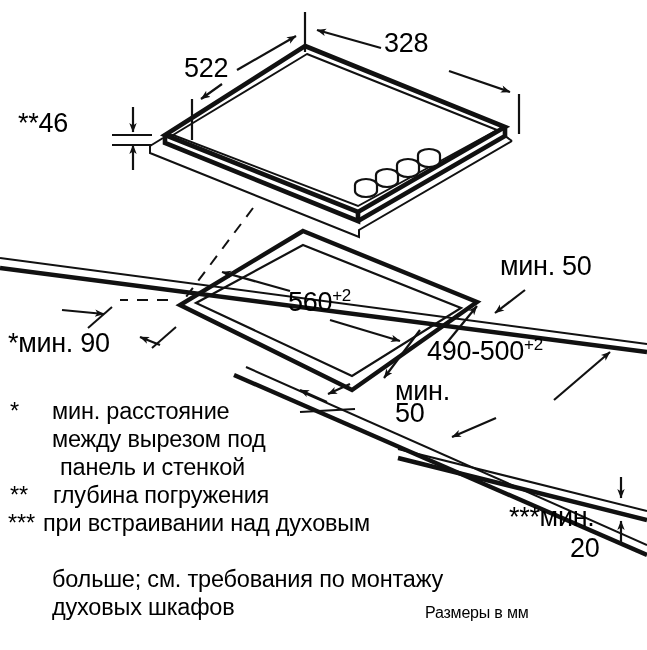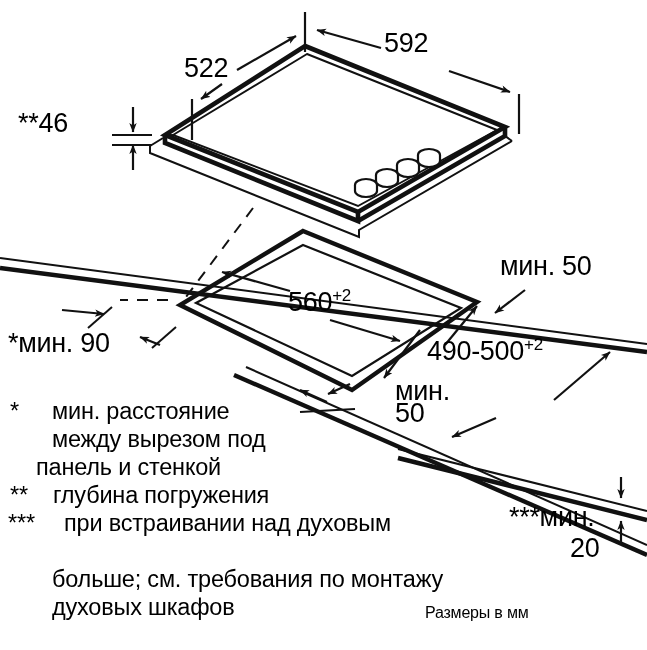--- a/index.html
+++ b/index.html
@@ -189,21 +189,21 @@
       <line x1="621" y1="477" x2="621" y2="498" marker-end="url(#ah)"></line>
       <line x1="621" y1="542" x2="621" y2="521" marker-end="url(#ah)"></line>
     </g>
 
     <g stroke="#111111" fill="none">
       <line x1="398" y1="458" x2="647" y2="520" stroke-width="4.4"></line>
       <line x1="398" y1="449" x2="647" y2="511" stroke-width="2.0"></line>
     </g>
   </svg>
 
-  <div class="txt dim" style="left:384px; top:30px;">592</div>
+  <div class="txt dim" style="left:384px; top:30px;">328</div>
 
   <div class="txt dim" style="left:184px; top:55px;">522</div>
 
   <div class="txt dim" style="left:18px; top:110px;text-align:center;">**46</div>
 
   <div class="txt dim" style="left:288px; top:287px;"><span>560</span><span class="dim-sup">+2</span></div>
 
   <div class="txt dim" style="left:427px; top:336px;"><span>490-500</span><span class="dim-sup">+2</span></div>
 
   <div class="txt dim" style="left:8px; top:330px;">*мин. 90</div>
@@ -213,25 +213,25 @@
   <div class="txt dim" style="left:395px; top:378px;">мин.</div>
   <div class="txt dim" style="left:395px; top:400px;">50</div>
 
 
   <div class="txt dim" style="left:509px; top:504px;">***мин.</div>
   <div class="txt dim" style="left:570px; top:535px;">20</div>
 
   <div class="txt note-mark" style="left:10px; top:400px;">*</div>
   <div class="txt note" style="left:52px; top:400px;">мин. расстояние</div>
   <div class="txt note" style="left:52px; top:428px;">между вырезом под</div>
-  <div class="txt note" style="left:36px; top:456px;">панель и стенкой</div>
+  <div class="txt note" style="left:60px; top:456px;">панель и стенкой</div>
 
   <div class="txt note-mark" style="left:10px; top:484px;">**</div>
   <div class="txt note" style="left:53px; top:484px;">глубина погружения</div>
 
   <div class="txt note-mark" style="left:8px; top:512px;">***</div>
-  <div class="txt note" style="left:64px; top:512px;">при встраивании над духовым</div>
+  <div class="txt note" style="left:43px; top:512px;">при встраивании над духовым</div>
   <div class="txt note" style="left:52px; top:568px;">больше; см. требования по монтажу</div>
   <div class="txt note" style="left:52px; top:596px;">духовых шкафов</div>
 
   <div class="txt units" style="left:425px; top:605px;">Размеры в мм</div>
 
 </div>
 
 </body></html>

